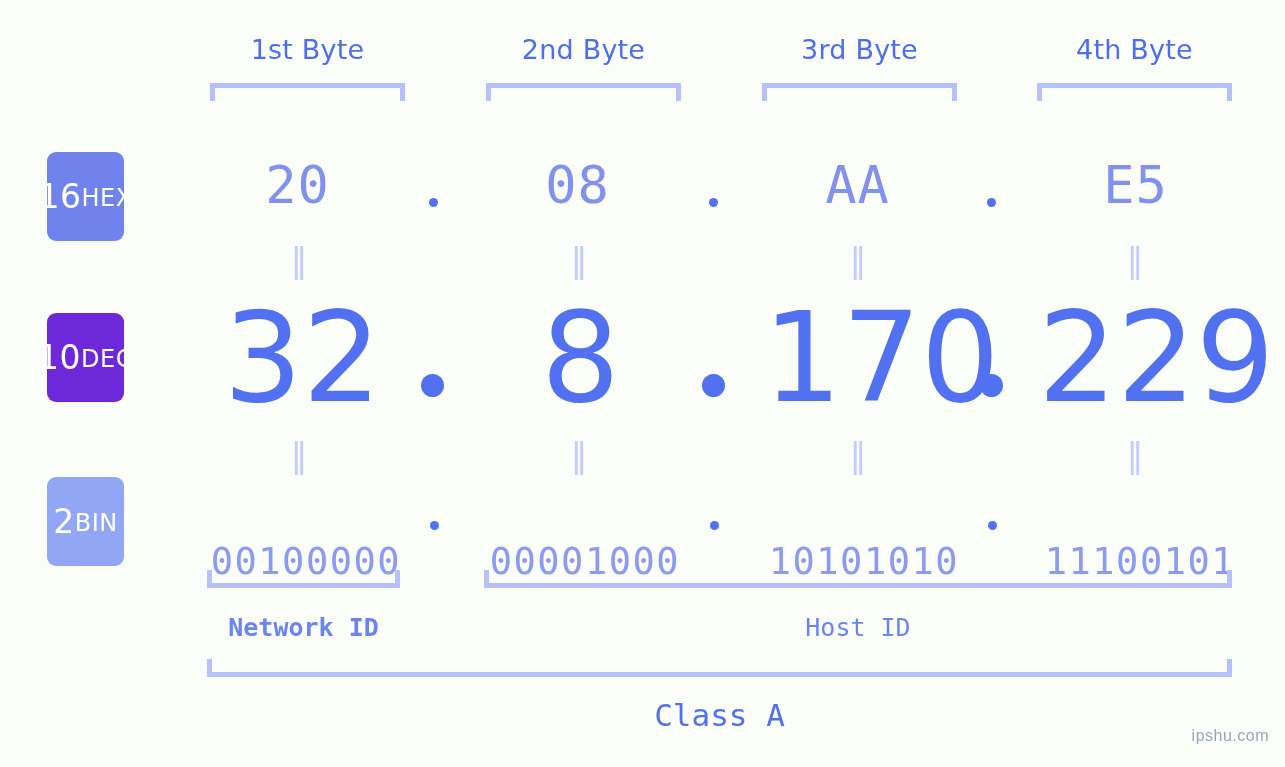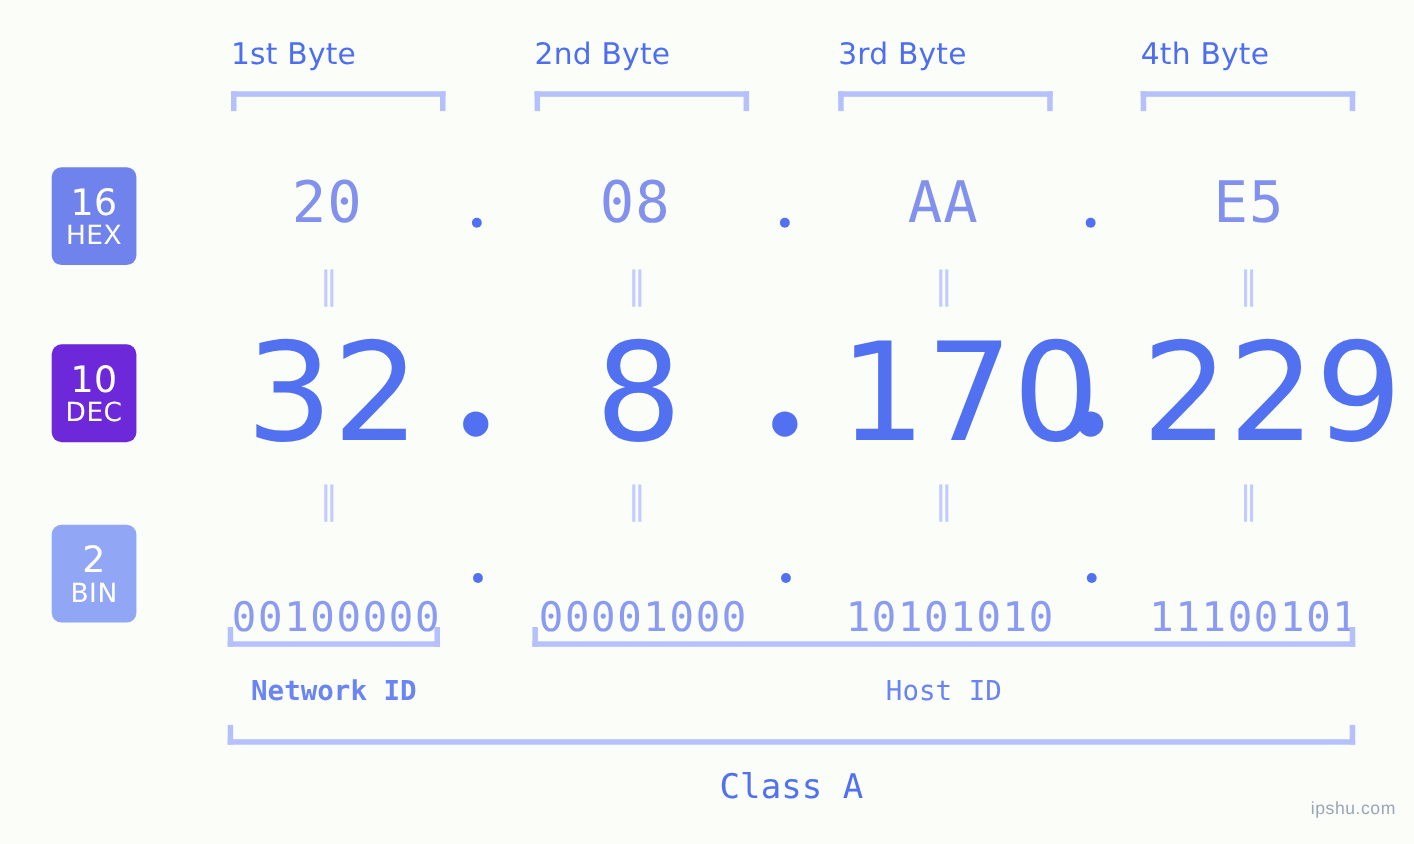--- a/index.html
+++ b/index.html
@@ -22,21 +22,21 @@
     height: 767px;
   }
 
   
   .byte-label {
     position: absolute;
     top: 34px;
     font-family: "DejaVu Sans", sans-serif;
     font-size: 27px;
     color: #4e6ef2;
-    text-align: left;
+    text-align: center;
     letter-spacing: 0.2px;
     white-space: nowrap;
   }
 
   
   .bracket {
     position: absolute;
     box-sizing: border-box;
     height: 18px;
   }
@@ -52,21 +52,21 @@
   }
 
   
   .badge {
     position: absolute;
     left: 47px;
     width: 77px;
     border-radius: 9px;
     color: #ffffff;
     display: flex;
-    flex-direction: column;
+    flex-direction: row;
     align-items: center;
     justify-content: center;
     line-height: 1;
   }
   .badge .num {
     font-size: 33px;
     font-weight: 400;
     letter-spacing: 0.5px;
   }
   .badge .nm {

